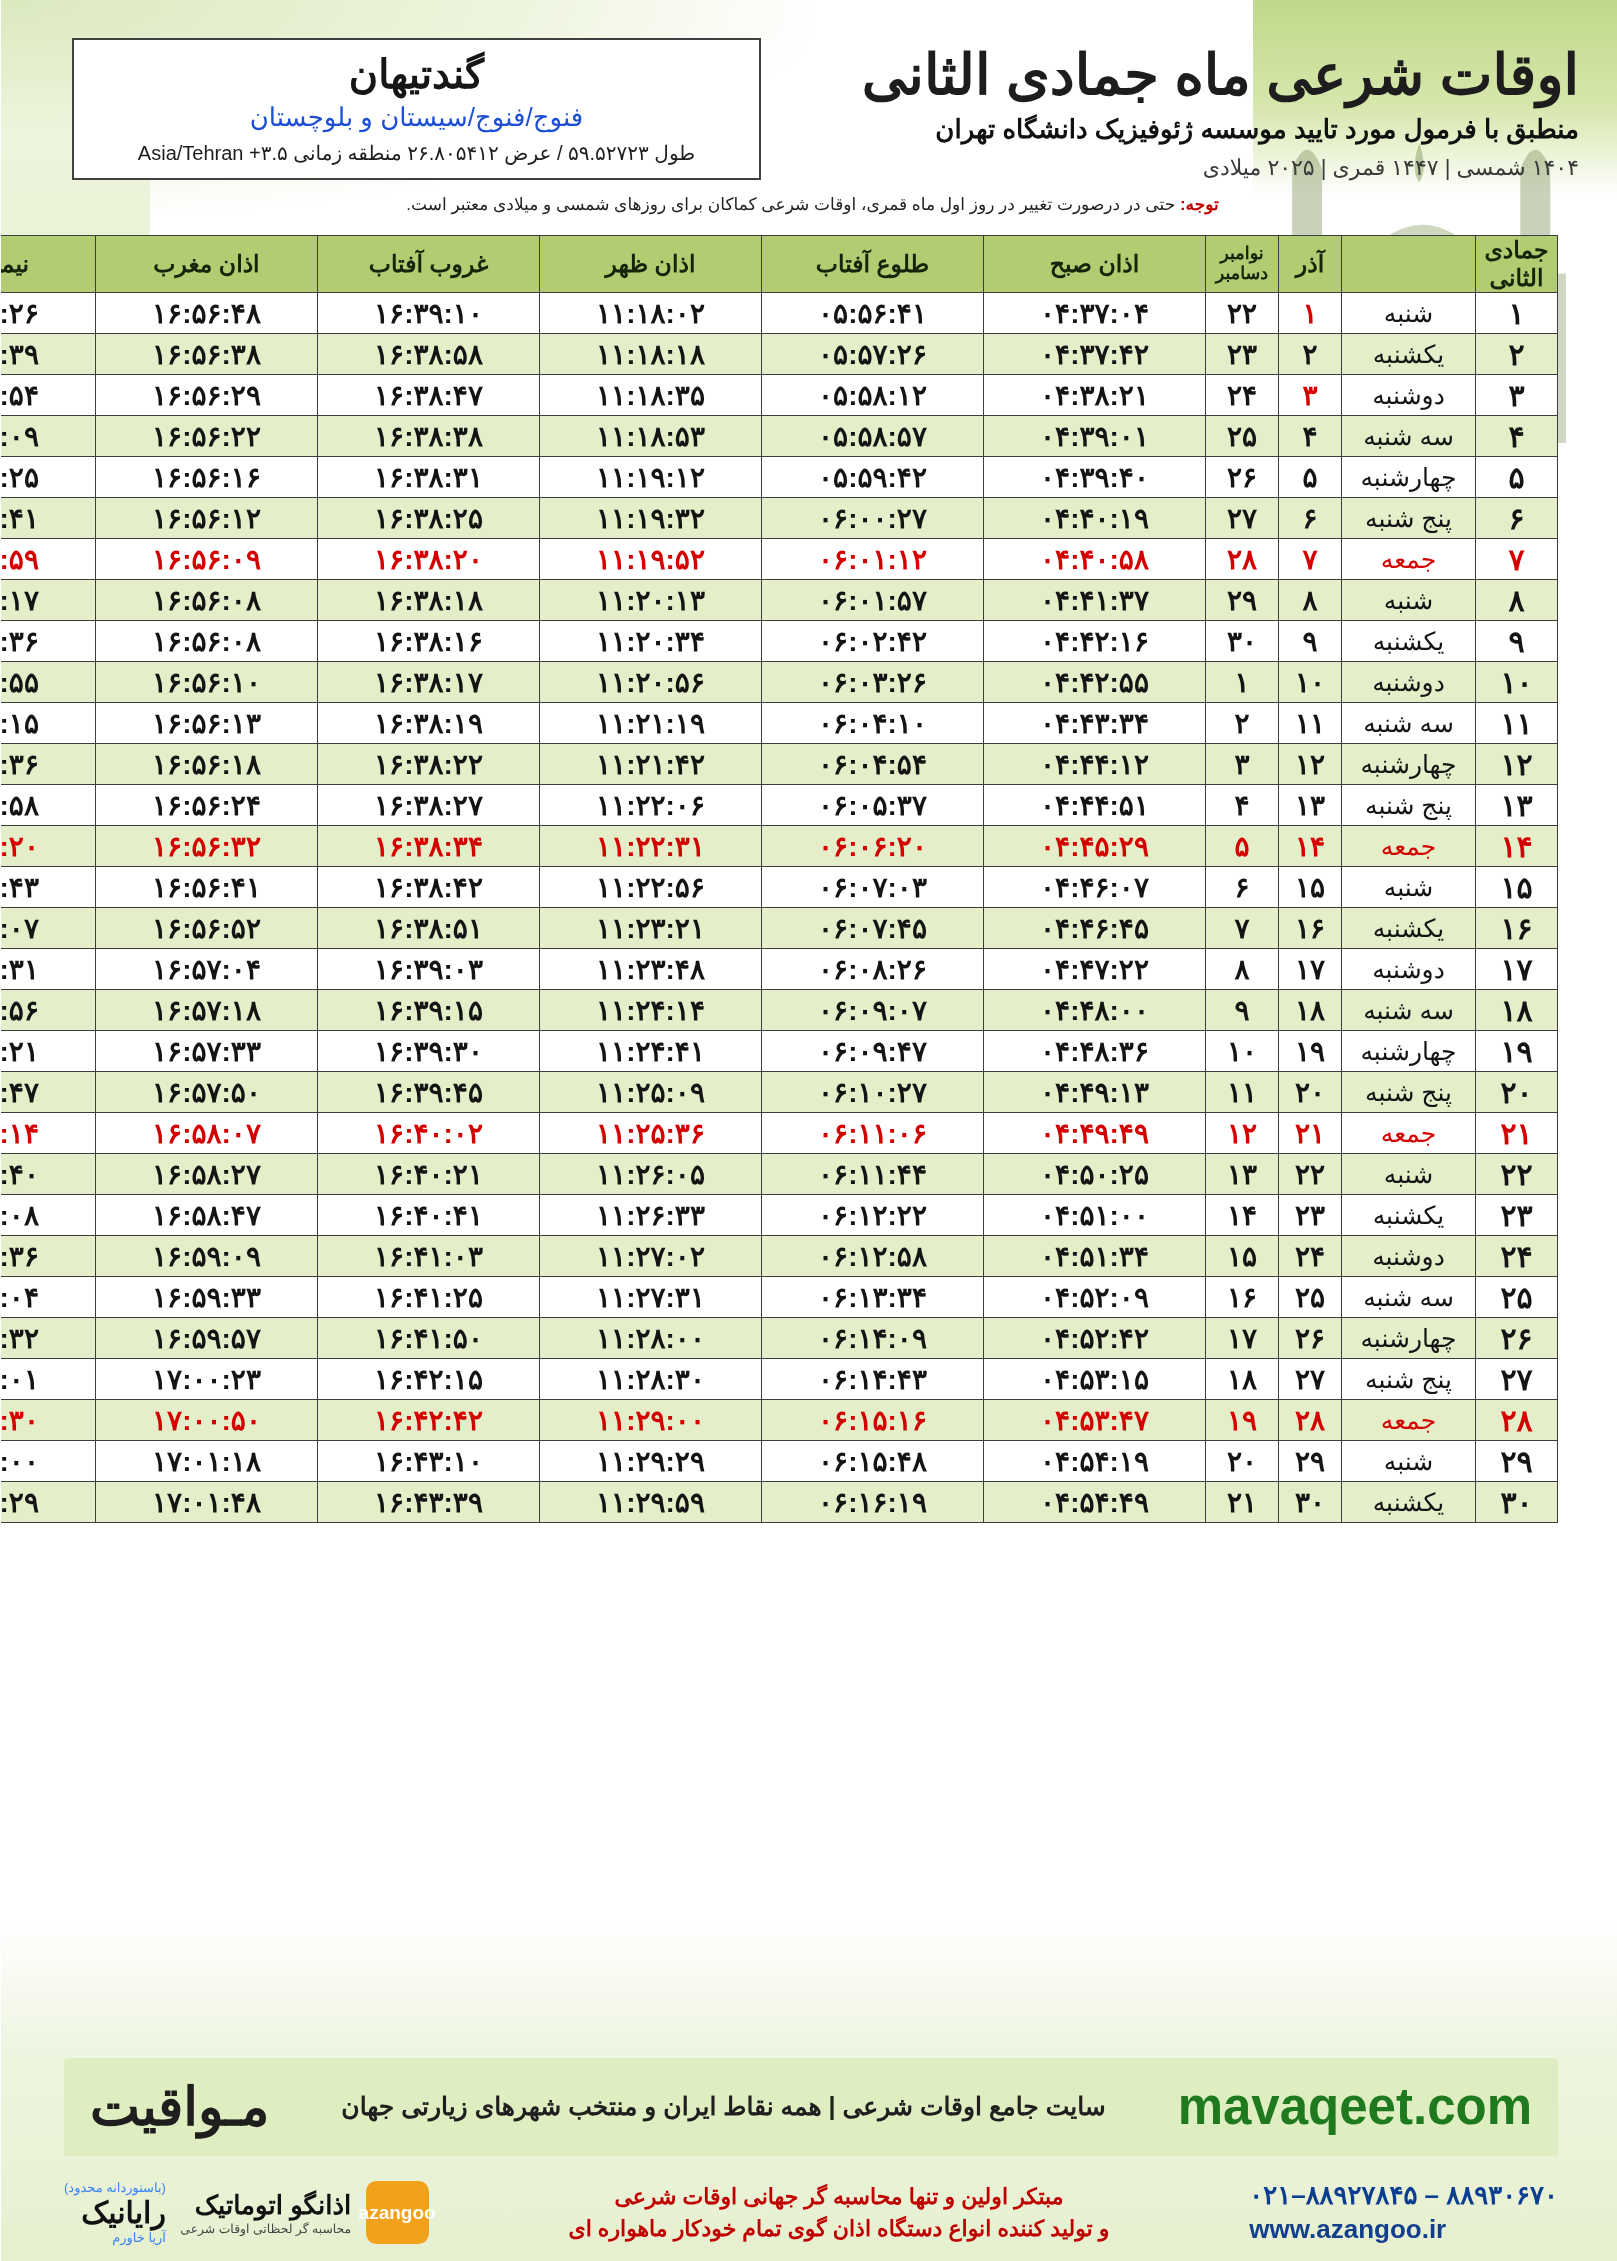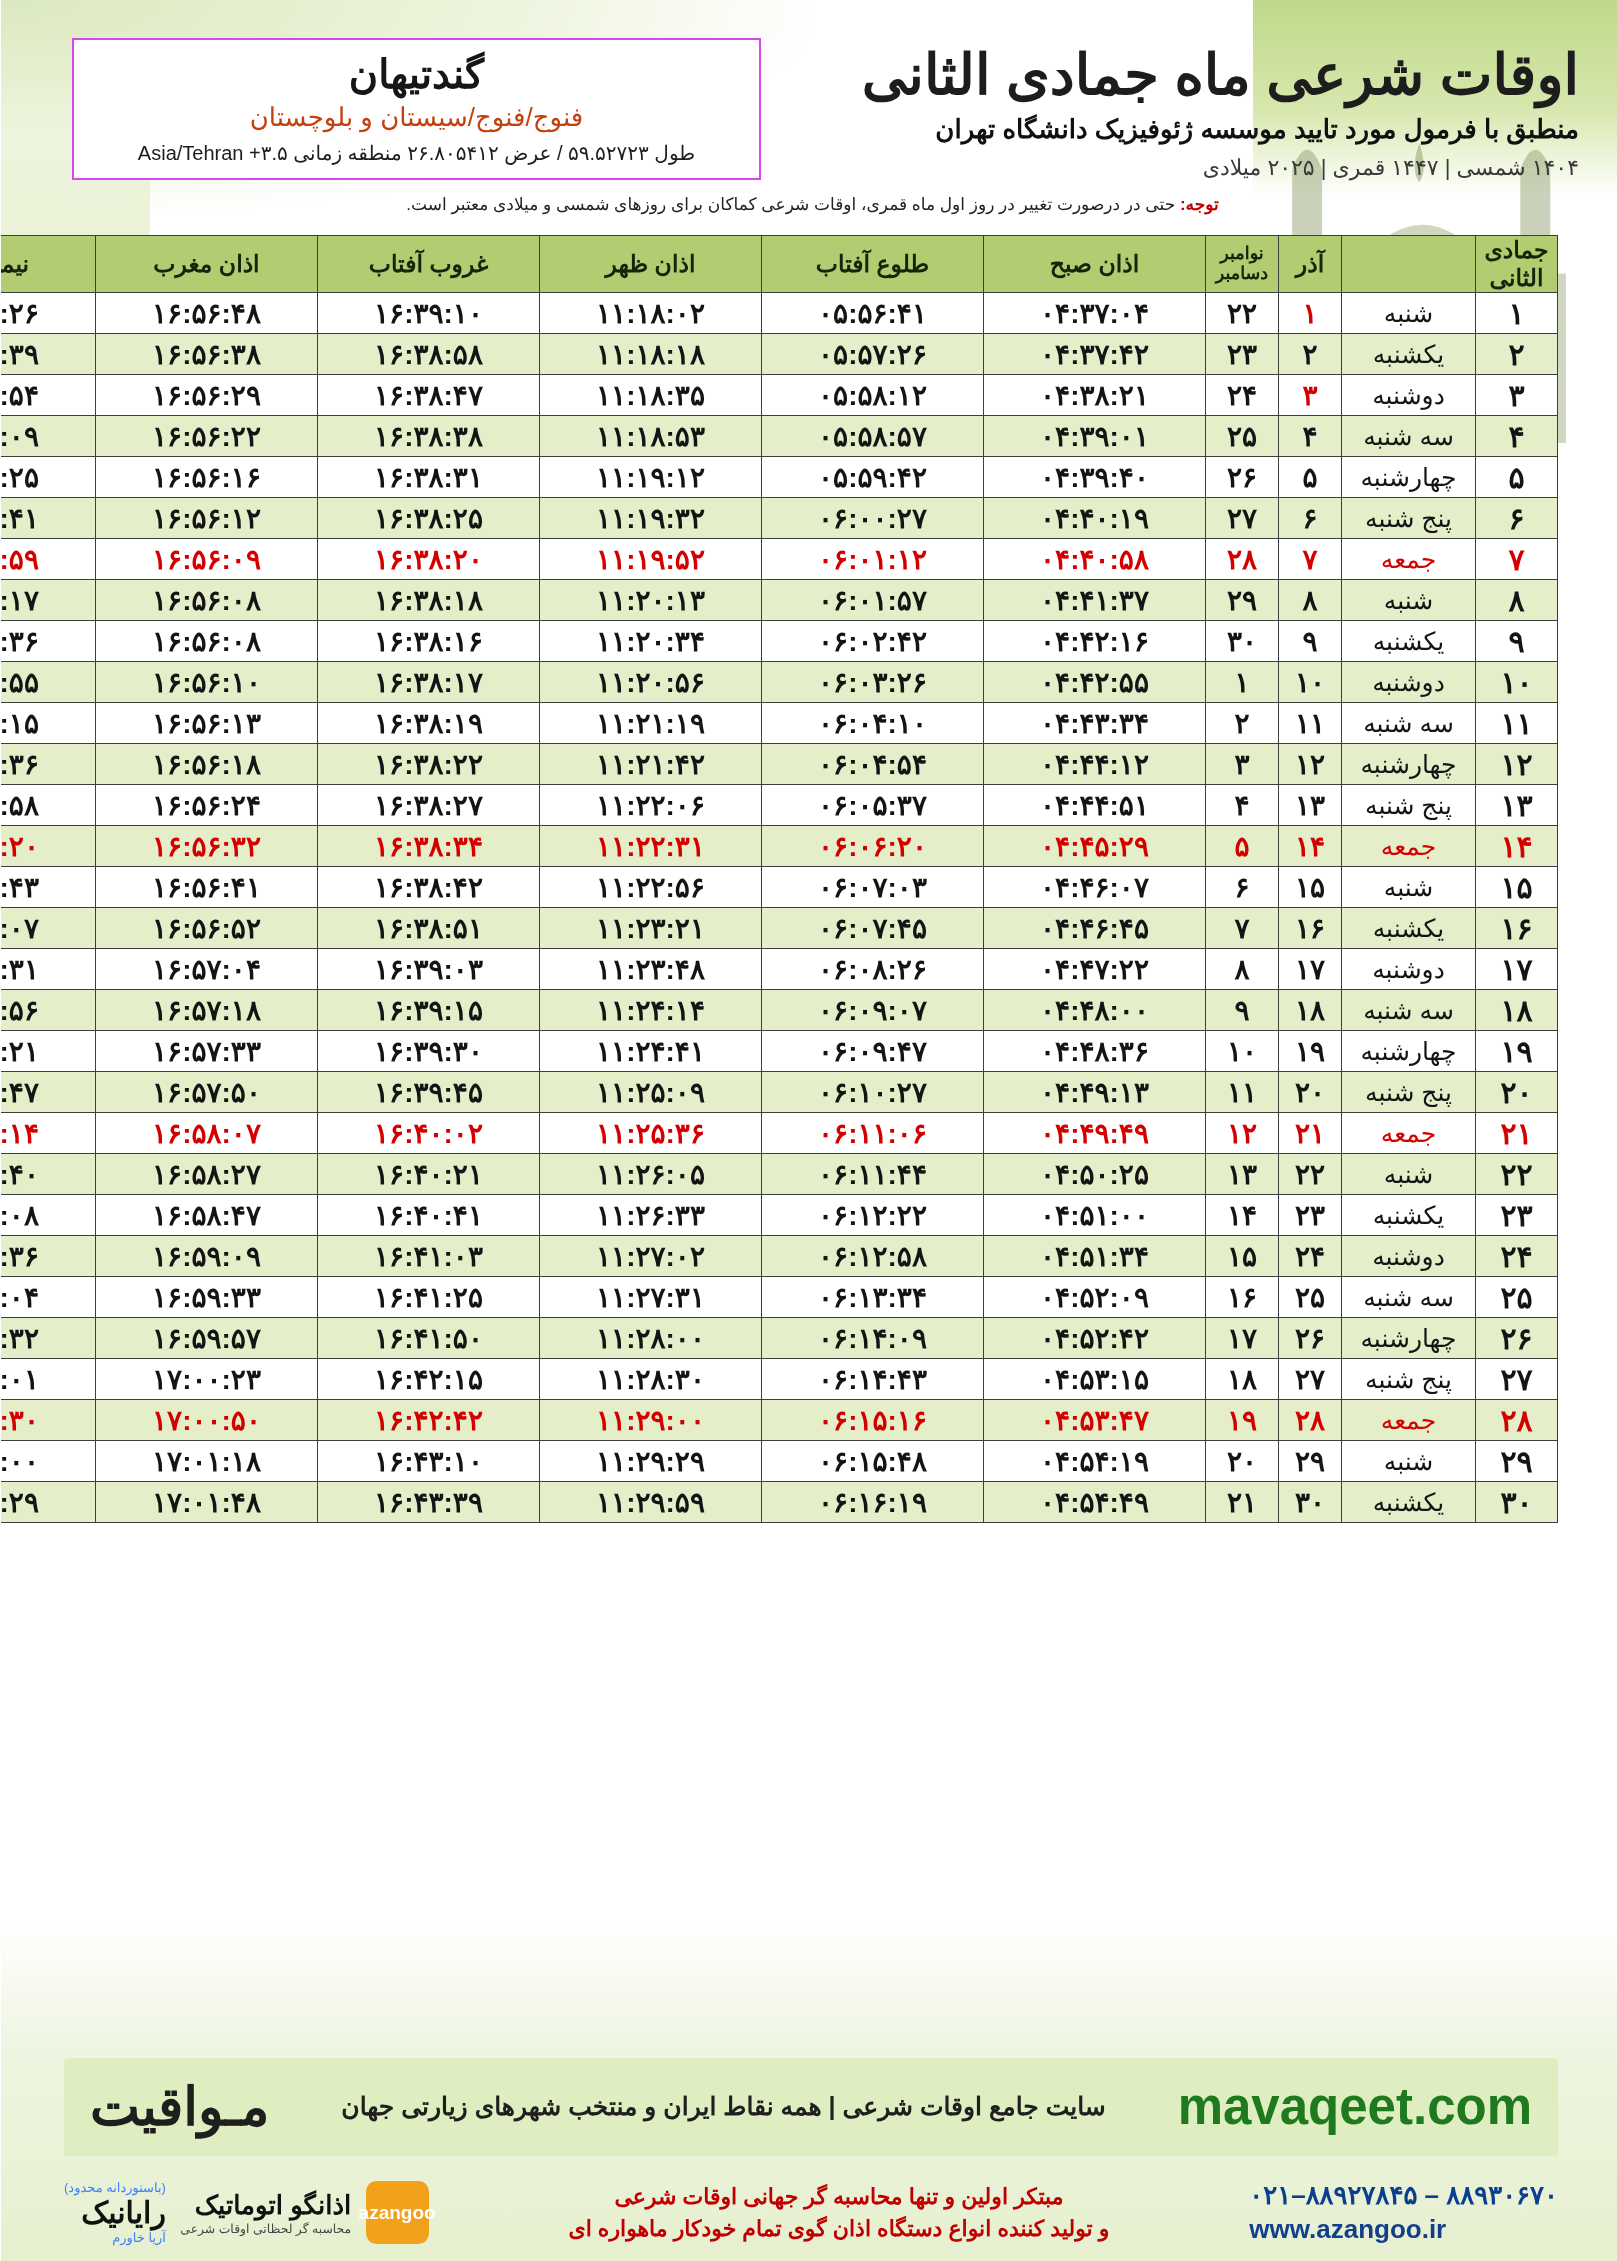--- a/index.html
+++ b/index.html
@@ -48,25 +48,25 @@
   }
   .h-sub{
     margin-top:9px;font-size:26px;font-weight:bold;color:#111;
   }
   .h-dates{
     margin-top:10.4px;font-size:22px;color:#3a3a3a;
   }
   
   .locbox{
     position:absolute;top:38px;left:72px;width:659px;
-    border:2px solid #d946ef;background:#ffffff;
+    border:2px solid #404040;background:#ffffff;
     padding:11.7px 13px 13px 13px;text-align:center;z-index:4;
   }
   .loc-city{font-size:40px;font-weight:bold;color:#161616;line-height:1.1;}
-  .loc-prov{font-size:26px;color:#c2410c;margin-top:6.5px;}
+  .loc-prov{font-size:26px;color:#1d4ed8;margin-top:6.5px;}
   .loc-coord{font-size:20px;color:#1d1d1d;margin-top:7.8px;direction:rtl;}
   .note{
     position:absolute;top:194px;left:72px;width:1481px;text-align:center;
     font-size:17px;color:#222;z-index:4;
   }
   .note .red{color:#c00000;font-weight:bold;}
   
   .tablewrap{
     position:absolute;top:235px;left:64px;width:1494px;z-index:5;
   }

